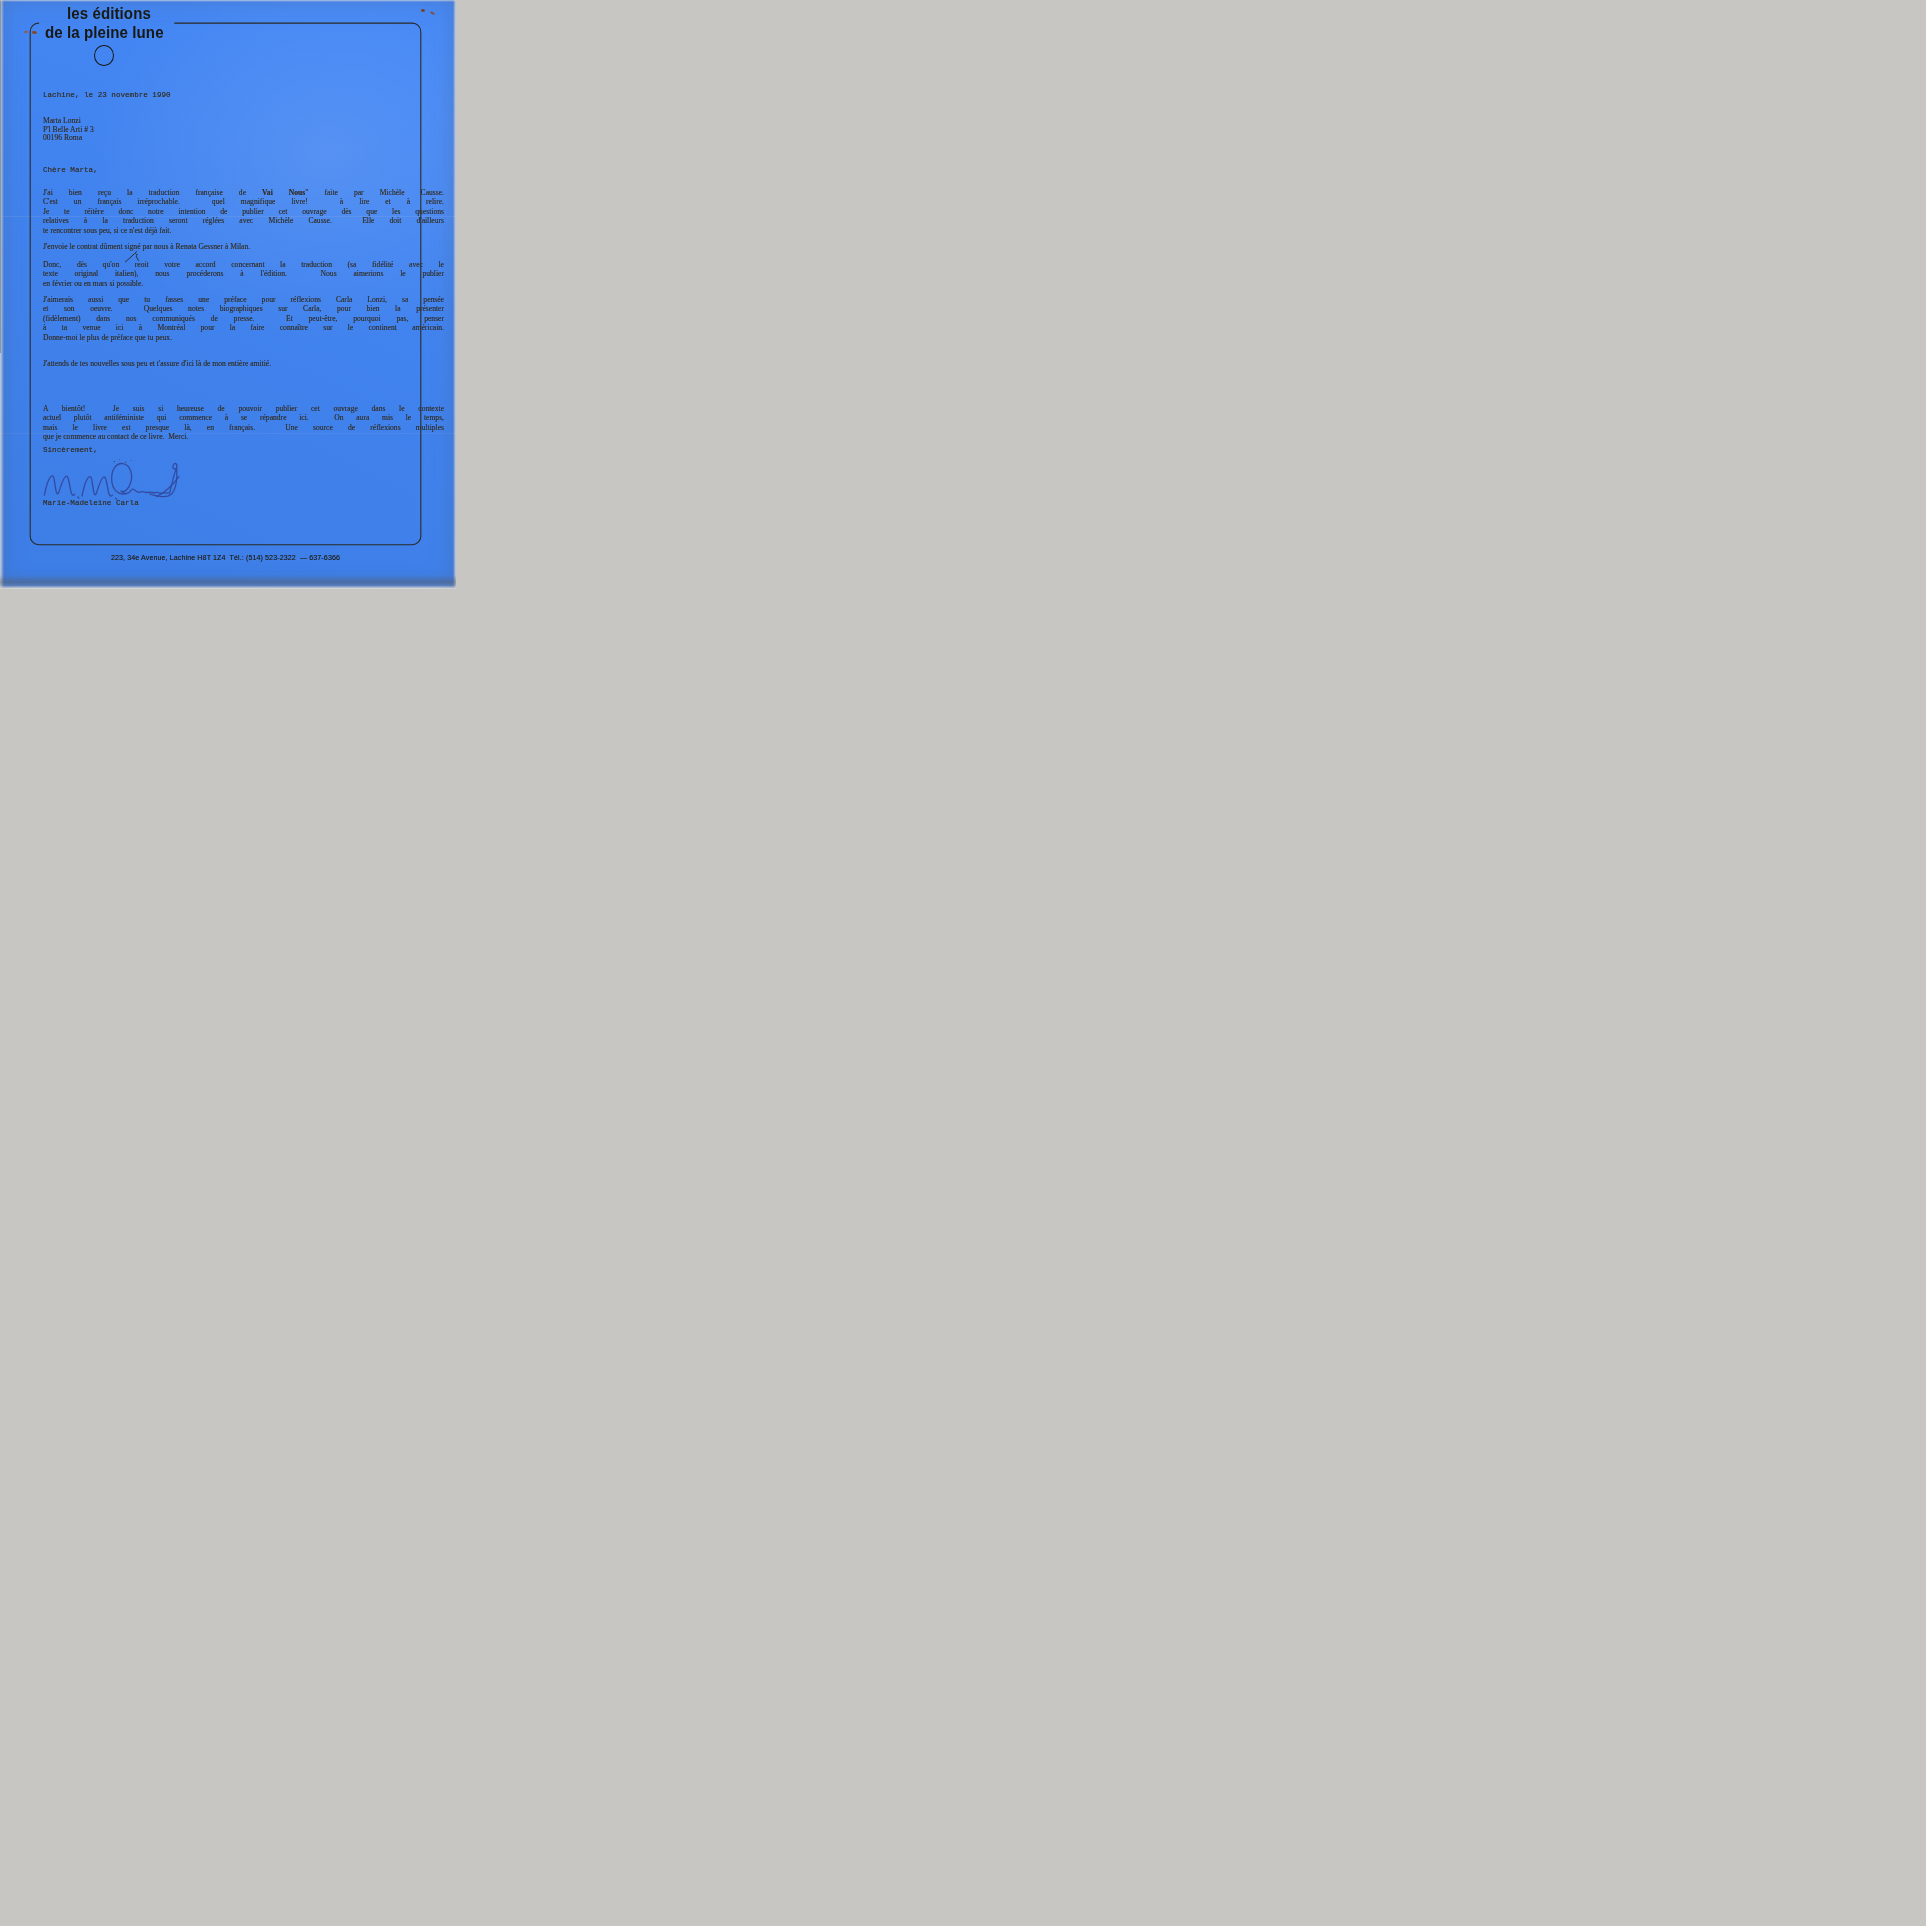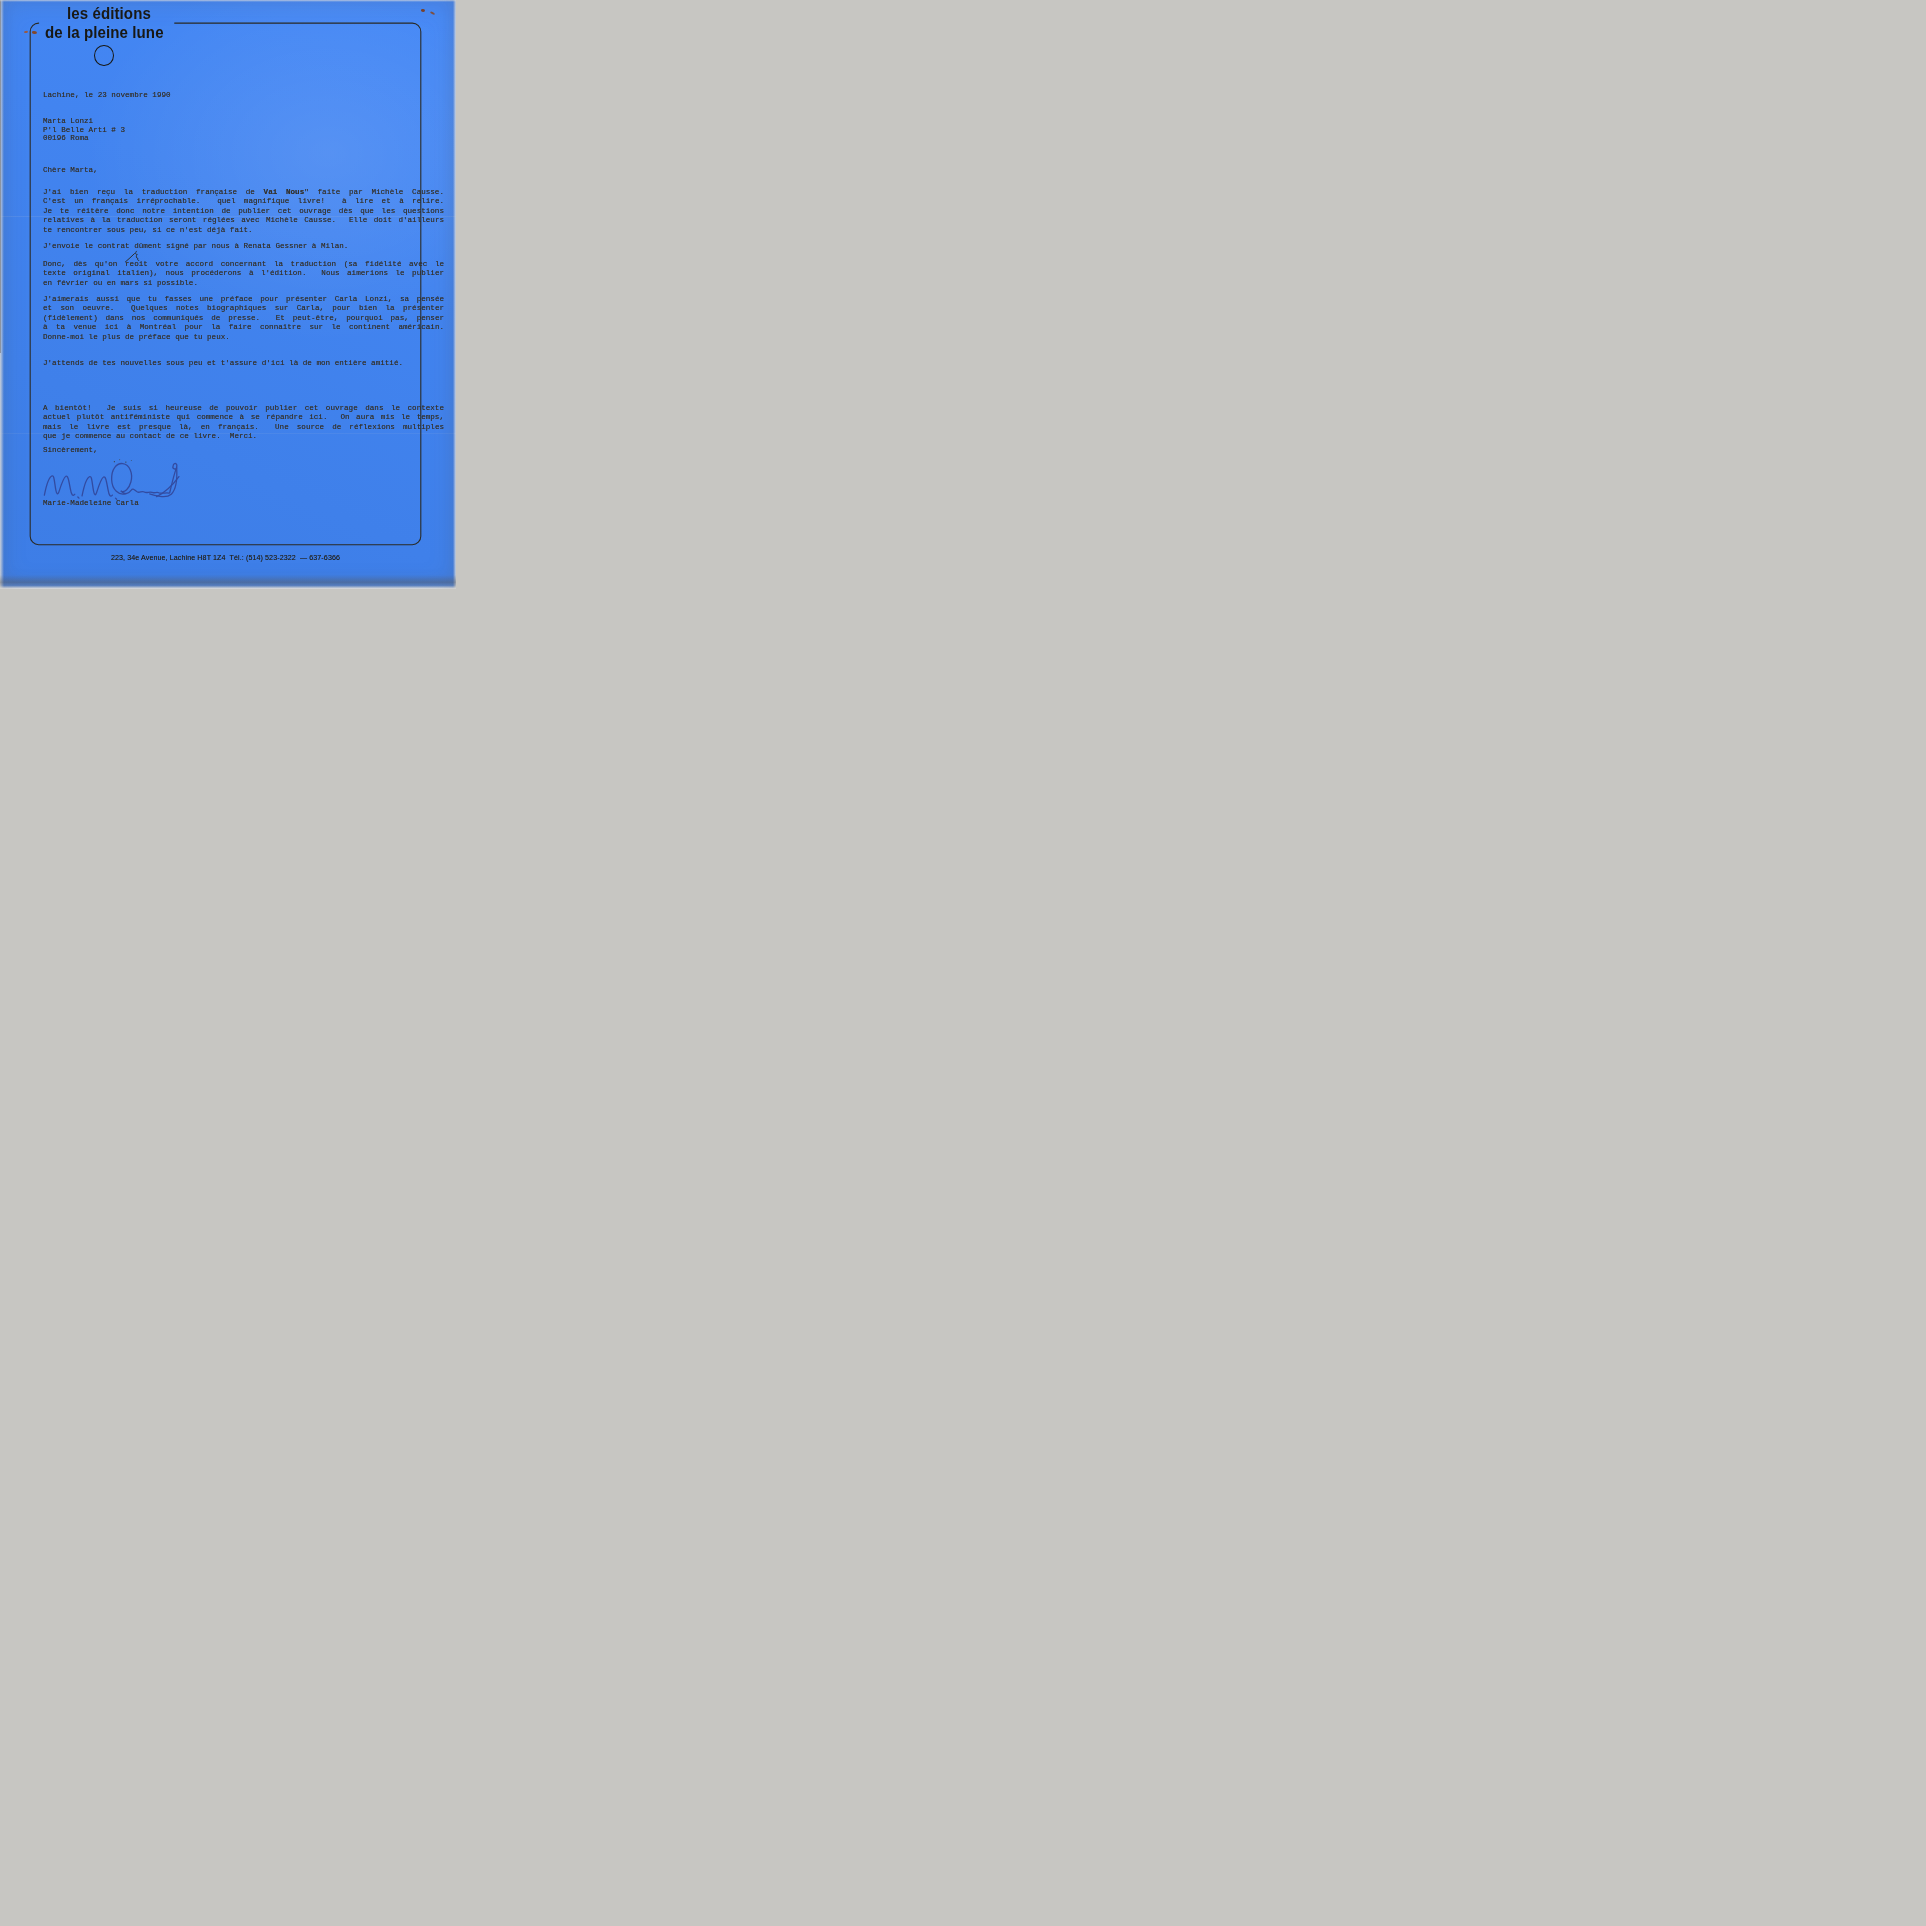--- a/index.html
+++ b/index.html
@@ -27,21 +27,21 @@
   .frame-svg{position:absolute;left:0;top:0;}
 
   .brand{position:absolute;color:#181814;font-weight:bold;font-size:16px;line-height:16px;
          letter-spacing:0.1px;transform:scaleX(.94);transform-origin:left top;white-space:nowrap;}
   .brand1{left:67px;top:6.2px;}
   .brand2{left:45px;top:25.4px;}
   .moon{position:absolute;left:94px;top:45px;width:17.7px;height:19px;border:1.5px solid #181814;border-radius:50%;}
 
   .typed{position:absolute;left:43px;width:401px;font-family:"Liberation Mono","DejaVu Sans Mono",monospace;
          font-size:7.6px;line-height:9.4px;color:#34312b;text-shadow:0 0 0.2px rgba(52,49,43,.65);}
-  .typed .tline{text-align:justify;text-align-last:justify;}
+  .typed .tline{text-align:justify;text-align-last:justify;font-family:Liberation Serif, serif;}
   .typed .tline.last{text-align:last;text-align-last:left;}
   .typed.plain .tline{text-align:left;text-align-last:left;}
   .addr{line-height:8.5px;}
   .single{white-space:nowrap;}
 
   .sig-svg{position:absolute;left:39px;top:458px;}
   .caret-svg{position:absolute;left:123px;top:250px;}
 
   .footer-line{position:absolute;left:30px;width:391px;top:554px;text-align:center;
          font-size:7.1px;color:#23221e;letter-spacing:0.1px;text-shadow:0 0 0.2px rgba(35,34,30,.6);white-space:nowrap;}
@@ -94,21 +94,21 @@
       <div class="tline">texte original italien), nous procéderons à l'édition.&nbsp; Nous aimerions le publier</div>
       <div class="tline last">en février ou en mars si possible.</div>
     </div>
 
   <svg class="caret-svg" width="17.7" height="14" viewBox="0 0 46 36" aria-label="ç ajouté à la main au-dessus de « reoit »">
     <path d="M6 31 C13 25 23 16 30 9" fill="none" stroke="#2a2822" stroke-width="2.4" stroke-linecap="round"></path>
     <path d="M35 3 C31 8 32 12 37 11 C33 16 34 21 39 22 C37 25 38 27 41 27" fill="none" stroke="#2a2822" stroke-width="2.2" stroke-linecap="round"></path>
   </svg>
 
   <div class="typed" style="top:295px">
-      <div class="tline">J'aimerais aussi que tu fasses une préface pour présenter Carla Lonzi, sa pensée</div>
+      <div class="tline">J'aimerais aussi que tu fasses une préface pour réflexions Carla Lonzi, sa pensée</div>
       <div class="tline">et son oeuvre.&nbsp; Quelques notes biographiques sur Carla, pour bien la présenter</div>
       <div class="tline">(fidèlement) dans nos communiqués de presse.&nbsp; Et peut-être, pourquoi pas, penser</div>
       <div class="tline">à ta venue ici à Montréal pour la faire connaître sur le continent américain.</div>
       <div class="tline last">Donne-moi le plus de préface que tu peux.</div>
     </div>
   <div class="typed" style="top:359px">
       <div class="tline last">J'attends de tes nouvelles sous peu et t'assure d'ici là de mon entière amitié.</div>
     </div>
   <div class="typed" style="top:404px">
       <div class="tline">A bientôt!&nbsp; Je suis si heureuse de pouvoir publier cet ouvrage dans le contexte</div>

